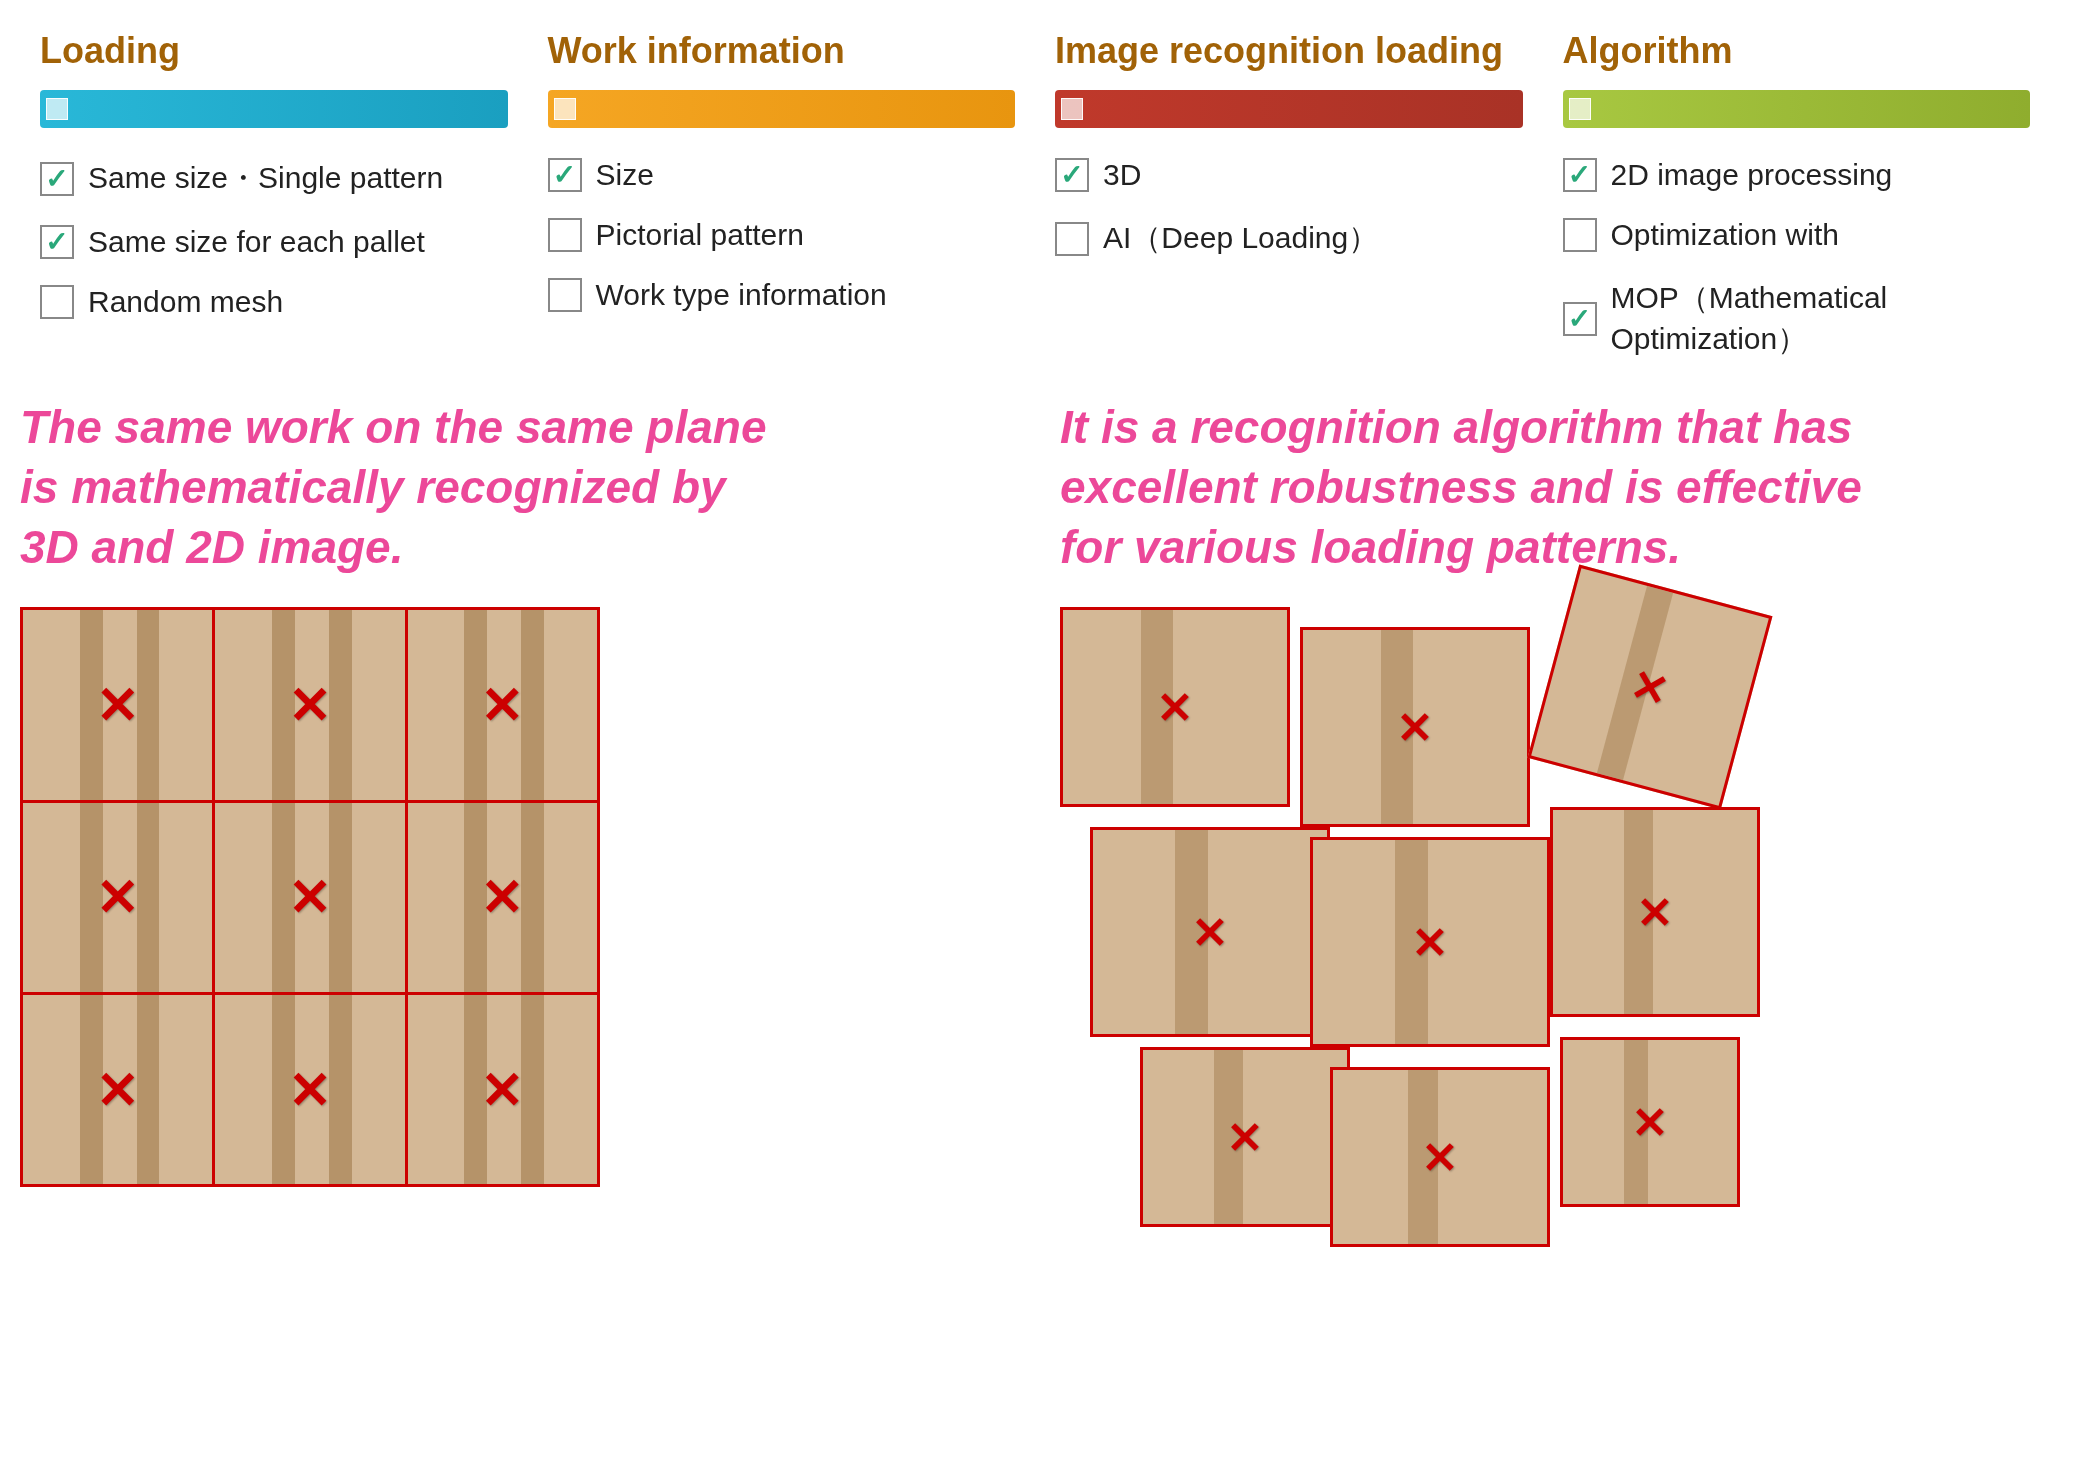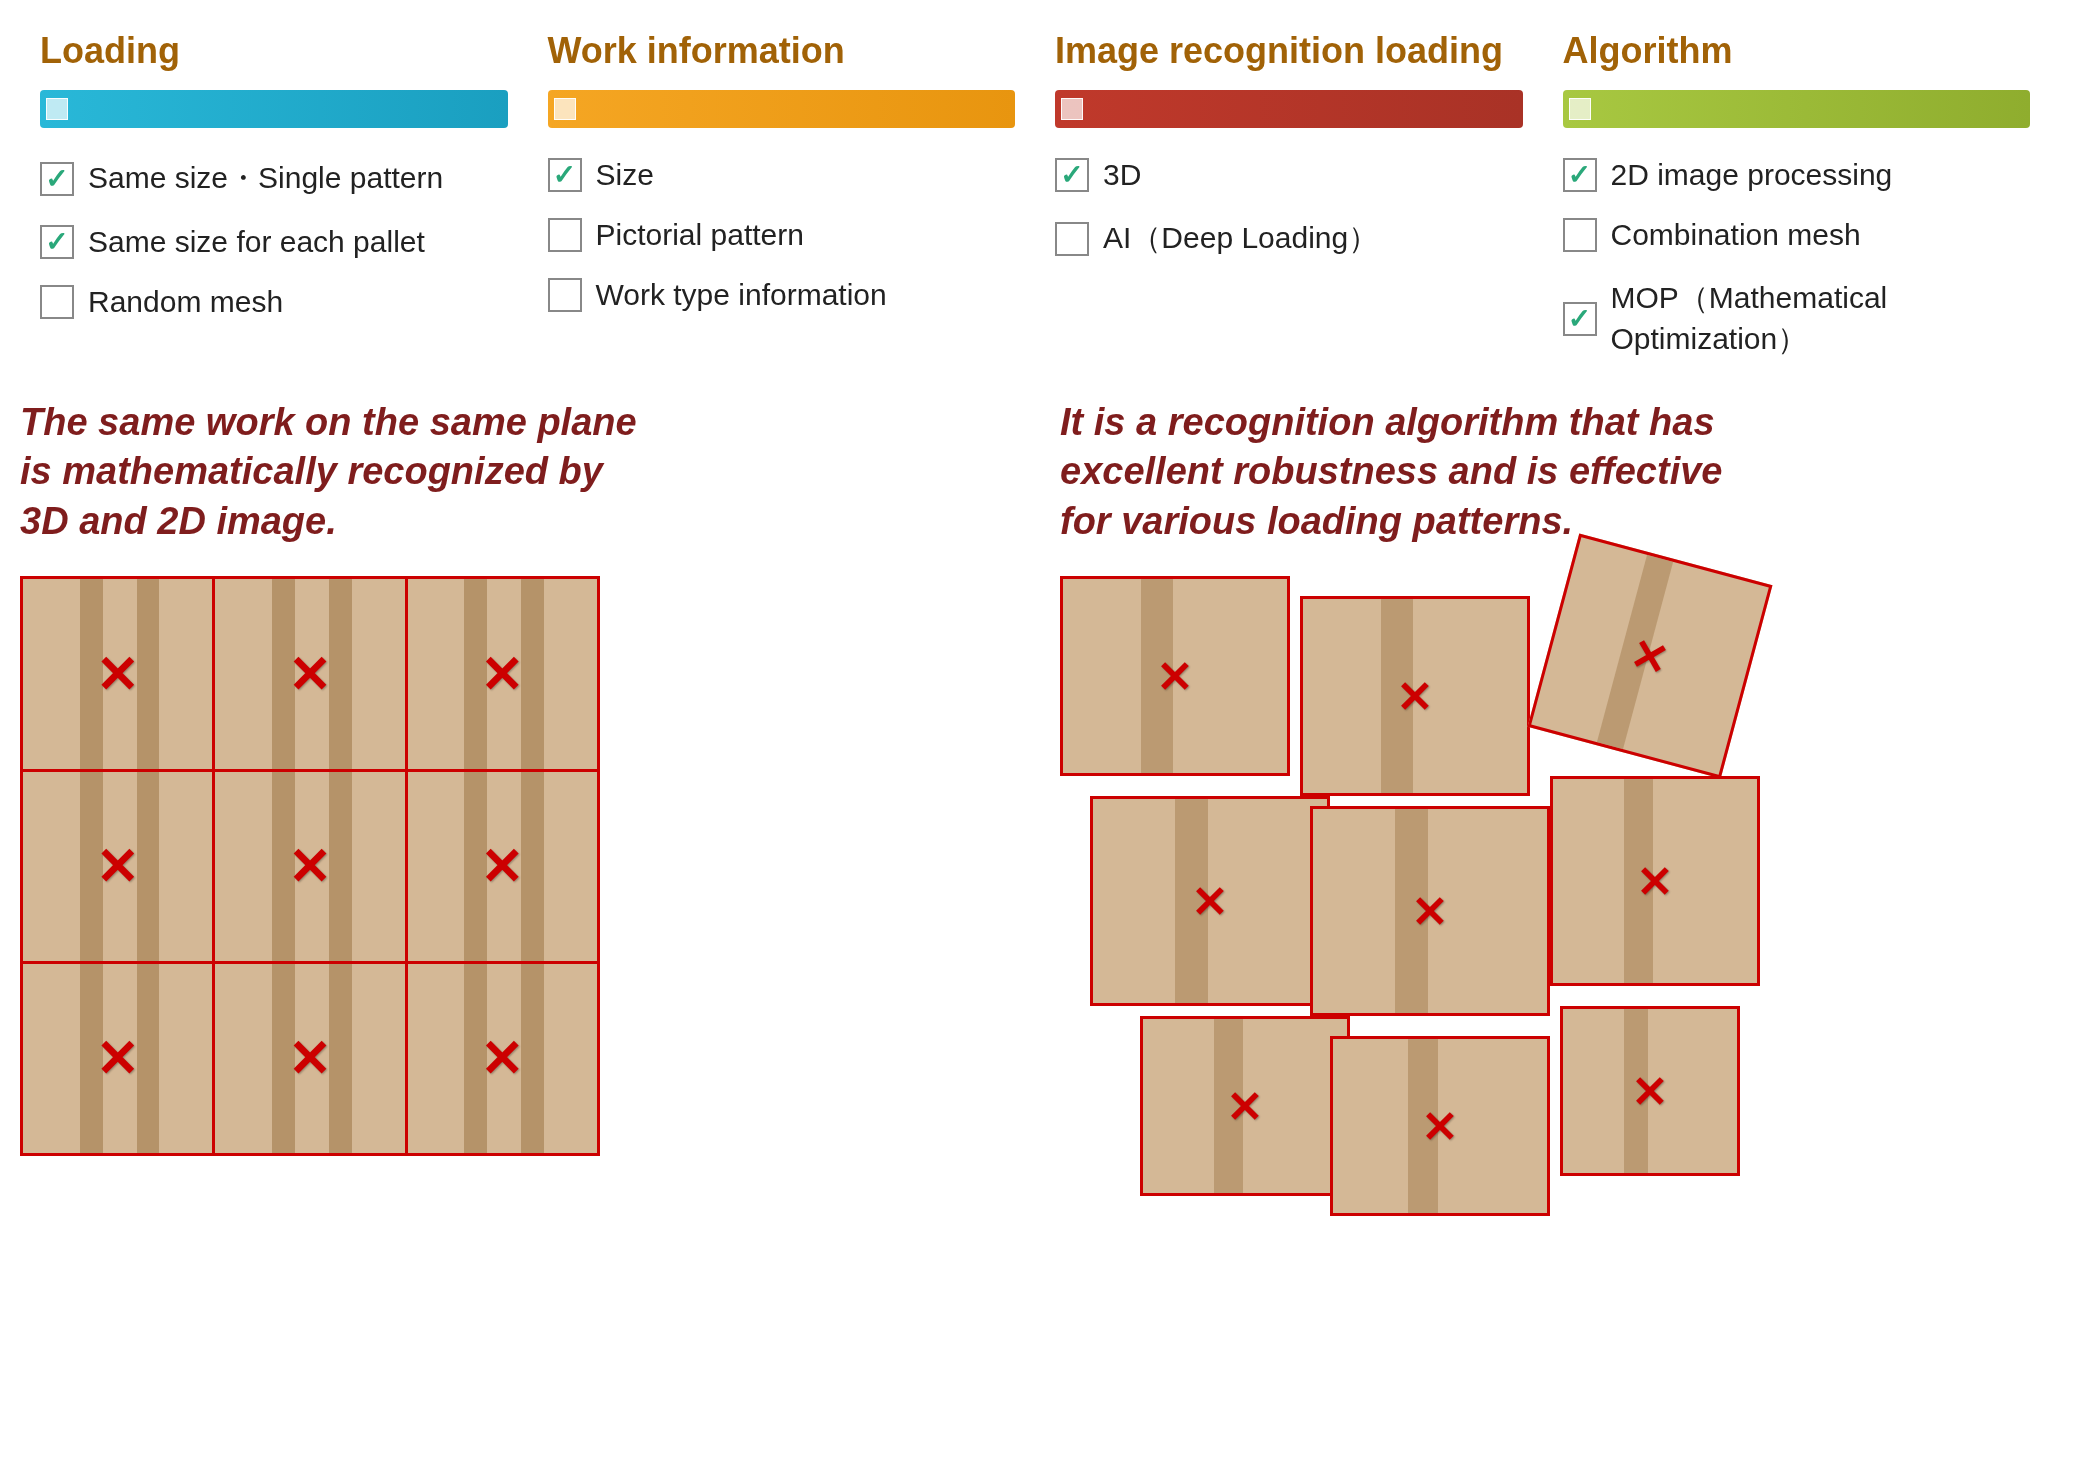--- a/index.html
+++ b/index.html
@@ -100,24 +100,24 @@
     }
 
     .bottom-panel {
       flex: 1;
       display: flex;
       flex-direction: column;
       align-items: flex-start;
     }
 
     .red-bold-text {
-      color: #7f1d1d;
+      color: #ec4899;
       font-weight: bold;
       font-style: italic;
-      font-size: 38px;
+      font-size: 46px;
       line-height: 1.3;
       margin-bottom: 30px;
     }
 
     
     .boxes-image {
       width: 100%;
       max-width: 580px;
     }
 
@@ -257,21 +257,21 @@
     <div class="col-title">Algorithm</div>
     <div class="color-bar bar-green">
       <div class="bar-indicator"></div>
     </div>
     <div class="checkbox-item">
       <div class="checkbox-box checked"></div>
       <span class="checkbox-label">2D image processing</span>
     </div>
     <div class="checkbox-item">
       <div class="checkbox-box"></div>
-      <span class="checkbox-label">Combination mesh</span>
+      <span class="checkbox-label">Optimization with</span>
     </div>
     <div class="checkbox-item">
       <div class="checkbox-box checked"></div>
       <span class="checkbox-label">MOP（Mathematical Optimization）</span>
     </div>
   </div>
 </div>
 
 <div class="bottom-section">
 

